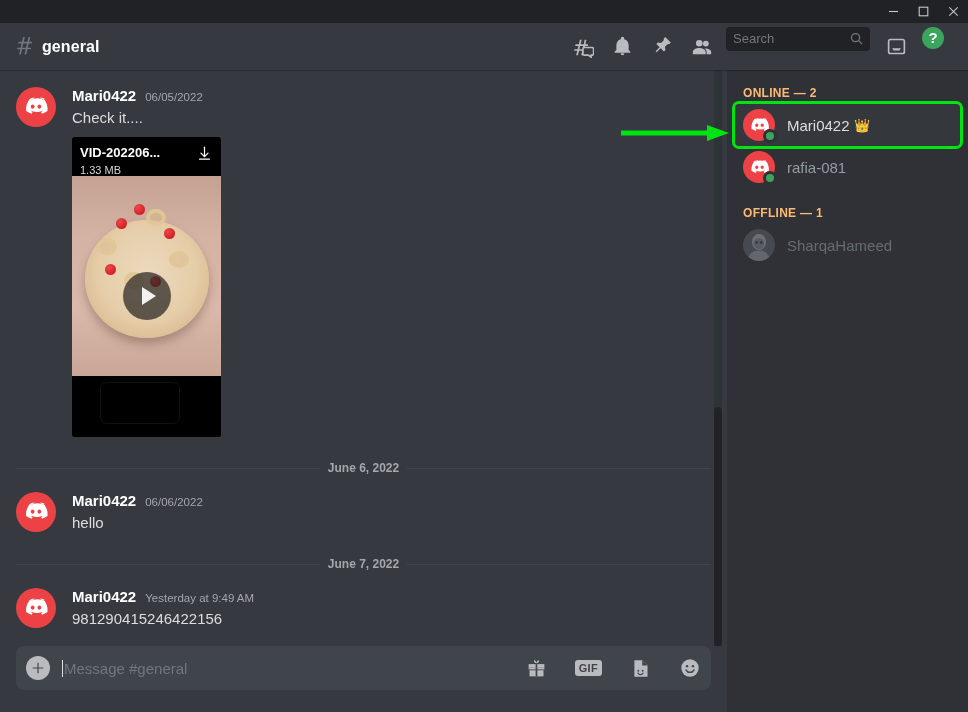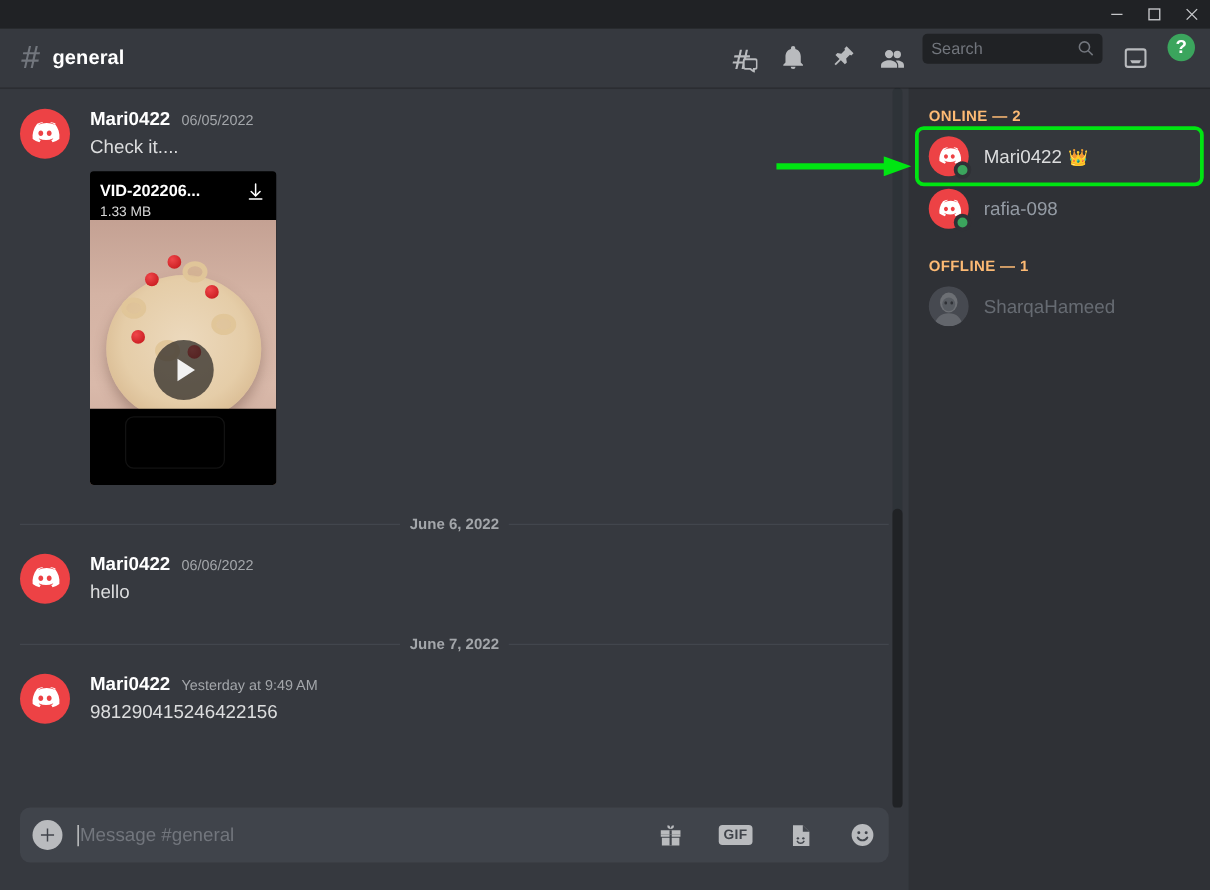--- a/index.html
+++ b/index.html
@@ -28,21 +28,21 @@
   .app {
     height: 689px; width: 100%;
     display: flex; flex-direction: column;
   }
 
   
   .chan-header {
     height: 47px; min-height: 47px;
     background: #36393f;
     display: flex; align-items: center;
-    padding: 0 4px 0 14px;
+    padding: 0 16px 0 14px;
     box-shadow: 0 1px 0 rgba(4,4,5,0.2), 0 1.5px 0 rgba(6,6,7,0.05);
     position: relative; z-index: 3;
   }
   .hash-icon { color: #72767d; margin-right: 7px; display: flex; }
   .chan-name {
     color: #ffffff; font-size: 16px; font-weight: bold;
     letter-spacing: .1px;
   }
   .header-right {
     margin-left: auto;
@@ -114,21 +114,21 @@
     color: #a3a6aa; font-size: 11.5px; margin-left: 9px;
   }
   .msg-text {
     color: #dcddde; font-size: 15px; line-height: 21px;
     margin-top: 3px; word-break: break-word;
   }
 
   
   .attach {
     margin-top: 9px;
-    width: 149px; height: 251px;
+    width: 149px; height: 300px;
     background: #000;
     border-radius: 3px; overflow: hidden;
     position: relative;
   }
   .attach-bar {
     position: absolute; top: 0; left: 0; right: 0;
     padding: 8px 8px 6px 8px; z-index: 2;
   }
   .attach-row { display: flex; align-items: flex-start; }
   .attach-name {
@@ -518,21 +518,21 @@
 
       <div class="member">
         <div class="m-avatar-wrap">
           <div class="m-avatar">
             <svg viewBox="0 0 24 24" fill="#ffffff">
                 <path d="M20.3 4.6A16.5 16.5 0 0 0 16.2 3.3l-.2.4a15.3 15.3 0 0 1 3.7 1.9 14.6 14.6 0 0 0-12.9 0 15.4 15.4 0 0 1 3.7-1.9l-.2-.4a16.6 16.6 0 0 0-4.1 1.3C3.3 8.4 2.5 12.1 2.9 15.8a16.6 16.6 0 0 0 5 2.5l1-1.7c-.6-.2-1.1-.5-1.6-.8l.4-.3a11.8 11.8 0 0 0 10.1 0l.4.3c-.5.3-1 .6-1.6.8l1 1.7a16.5 16.5 0 0 0 5-2.5c.5-4.3-.8-8-3.3-11.2ZM8.9 13.6c-1 0-1.8-.9-1.8-2s.8-2 1.8-2 1.8.9 1.8 2-.8 2-1.8 2Zm6.2 0c-1 0-1.8-.9-1.8-2s.8-2 1.8-2 1.8.9 1.8 2-.8 2-1.8 2Z"></path>
               </svg>
           </div>
           <div class="m-status"></div>
         </div>
-        <span class="m-name">rafia-098</span>
+        <span class="m-name">rafia-081</span>
       </div>
 
       <div class="group-gap"></div>
       <div class="grp-title">OFFLINE — 1</div>
 
       <div class="member">
         <div class="m-avatar-wrap">
           <div class="offline-avatar">
             <svg viewBox="0 0 32 32">
               <circle cx="16" cy="16" r="16" fill="#6d717a"></circle>

